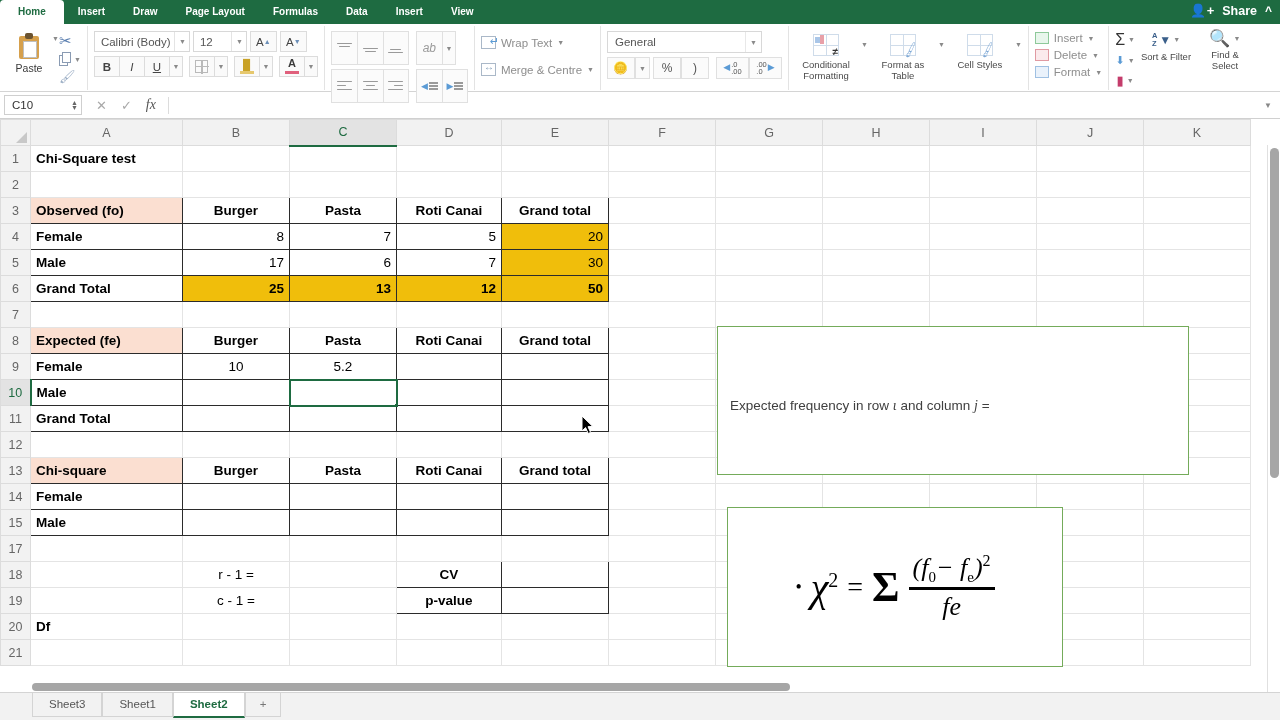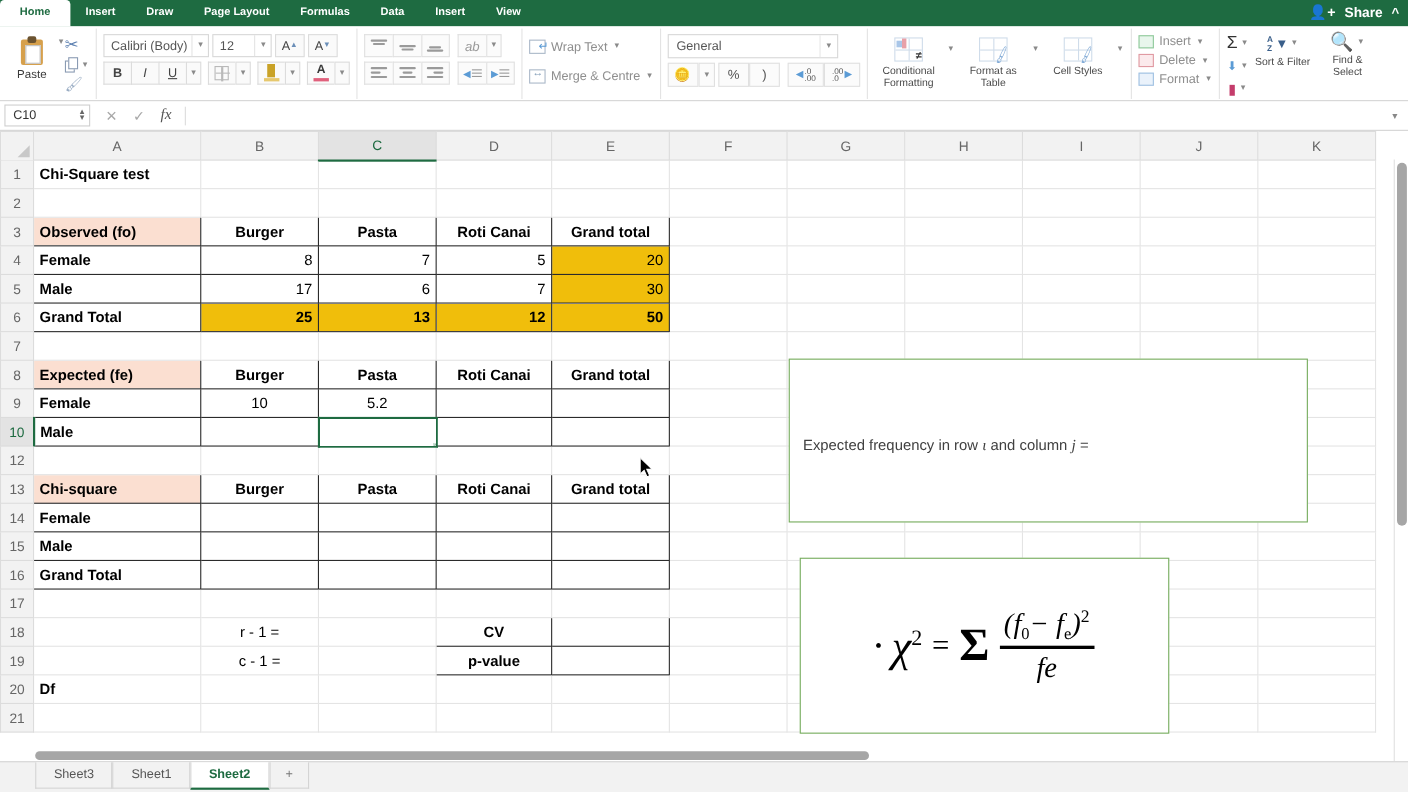--- a/index.html
+++ b/index.html
@@ -132,21 +132,21 @@
   .fontcol-ico .bar { position:absolute; left:0; bottom:0; width:14px; height:3.5px; background:#E0607C;}
   .fontcol-ico .gl { position:absolute; left:3px; top:-2px; font-size:11px; color:#3b3b3b; font-weight:bold;}
   .border-ico { width:13px; height:13px; border:1.3px solid #b9b9b9; position:relative;}
   .border-ico:before{content:"";position:absolute;left:5px;top:0;width:1.3px;height:13px;background:#b9b9b9;}
   .border-ico:after{content:"";position:absolute;top:5px;left:0;height:1.3px;width:13px;background:#b9b9b9;}
 
   
   .align-ico { width: 17px; height: 13px; position: relative; }
   .align-ico span { position: absolute; height: 1.6px; background: #9a9a9a; border-radius:1px;}
   .abtn {
-    border: 1px solid #e0e0e0; background: #fbfbfb; width: 26px; height: 21px;
+    border: 1px solid #e0e0e0; background: #fbfbfb; width: 26px; height: 34px;
     display:flex; align-items:center; justify-content:center; cursor:pointer;
   }
   .agrow { display:flex; }
   .agrow .abtn { border-right:none; }
   .agrow .abtn:last-child { border-right: 1px solid #e0e0e0; }
   .wrapbtn { display: flex; align-items:center; gap:5px; font-size:11.5px; color:#8e8e8e; cursor:pointer; padding: 3px 0;}
   .wrap-ico { width:15px; height:13px; border:1.3px solid #aab8c8; position:relative; }
   .wrap-ico:after{content:"\21B5"; position:absolute; right:-4px; top:-2px; font-size:11px; color:#5b9bd5;}
   .merge-ico { width:15px; height:13px; border:1.3px solid #aab8c8; position:relative;}
   .merge-ico:after{content:"\2194"; position:absolute; left:2px; top:-3px; font-size:10px; color:#7f9ab5;}
@@ -848,20 +848,34 @@
           <td class="cell box"></td>
           <td class="cell box"></td>
           <td class="cell "></td>
           <td class="cell "></td>
           <td class="cell "></td>
           <td class="cell "></td>
           <td class="cell "></td>
           <td class="cell "></td>
         </tr>
         <tr>
+          <td class="rowh">11</td>
+          <td class="cell b box">Grand Total</td>
+          <td class="cell box"></td>
+          <td class="cell box"></td>
+          <td class="cell box"></td>
+          <td class="cell box"></td>
+          <td class="cell "></td>
+          <td class="cell "></td>
+          <td class="cell "></td>
+          <td class="cell "></td>
+          <td class="cell "></td>
+          <td class="cell "></td>
+        </tr>
+        <tr>
           <td class="rowh">12</td>
           <td class="cell "></td>
           <td class="cell "></td>
           <td class="cell "></td>
           <td class="cell "></td>
           <td class="cell "></td>
           <td class="cell "></td>
           <td class="cell "></td>
           <td class="cell "></td>
           <td class="cell "></td>
@@ -892,34 +906,20 @@
           <td class="cell "></td>
           <td class="cell "></td>
           <td class="cell "></td>
           <td class="cell "></td>
           <td class="cell "></td>
           <td class="cell "></td>
         </tr>
         <tr>
           <td class="rowh">15</td>
           <td class="cell b box">Male</td>
-          <td class="cell box"></td>
-          <td class="cell box"></td>
-          <td class="cell box"></td>
-          <td class="cell box"></td>
-          <td class="cell "></td>
-          <td class="cell "></td>
-          <td class="cell "></td>
-          <td class="cell "></td>
-          <td class="cell "></td>
-          <td class="cell "></td>
-        </tr>
-        <tr>
-          <td class="rowh">16</td>
-          <td class="cell b box">Grand Total</td>
           <td class="cell box"></td>
           <td class="cell box"></td>
           <td class="cell box"></td>
           <td class="cell box"></td>
           <td class="cell "></td>
           <td class="cell "></td>
           <td class="cell "></td>
           <td class="cell "></td>
           <td class="cell "></td>
           <td class="cell "></td>

